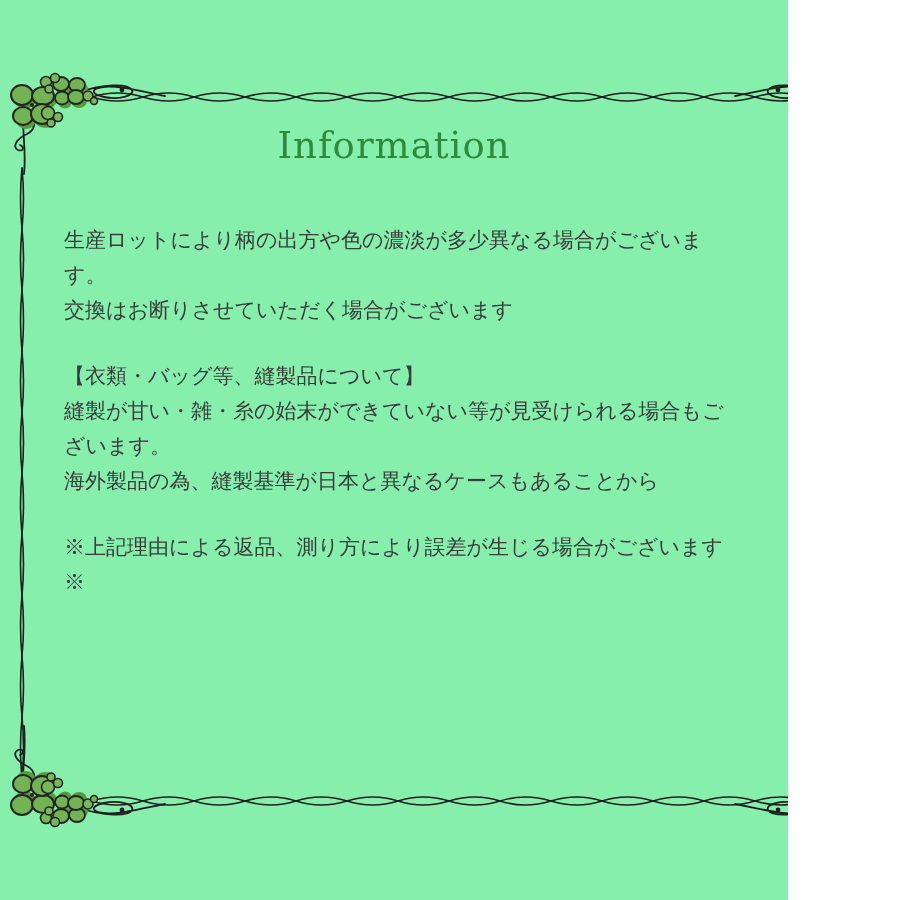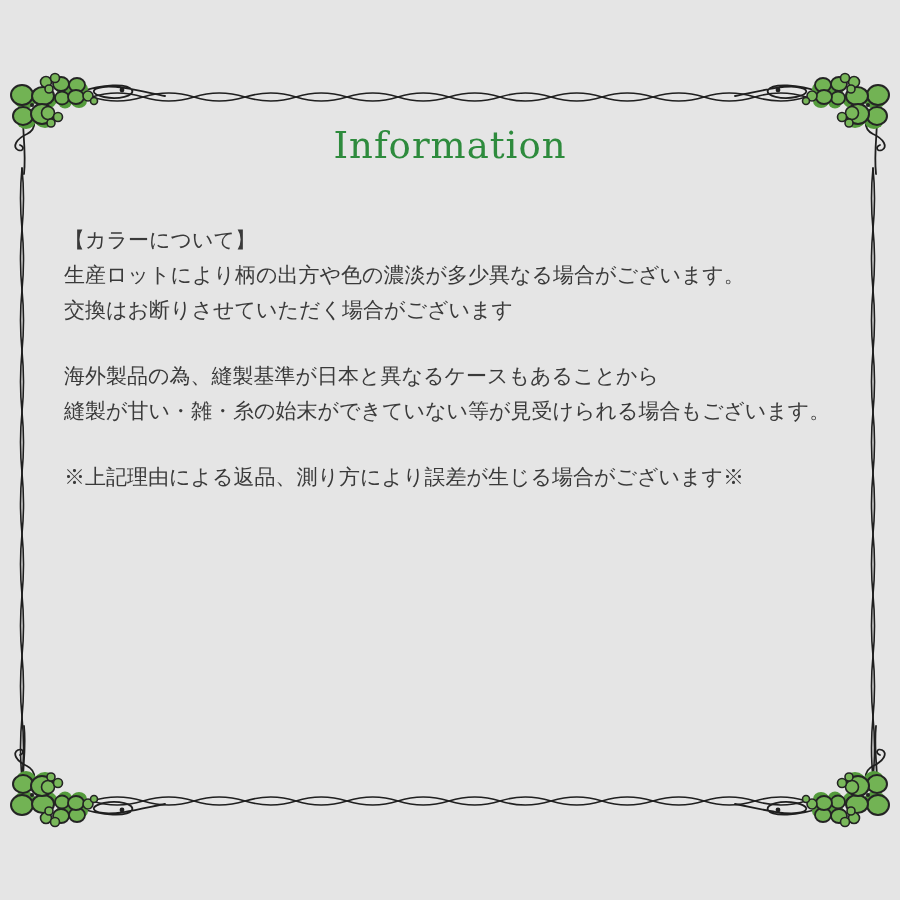--- a/index.html
+++ b/index.html
@@ -1,19 +1,19 @@
 <!DOCTYPE html>
 <html><head>
 <meta charset="utf-8">
 <style>
   html, body { margin:0; padding:0; background:#ffffff; }
   .canvas {
     position:relative;
-    width:900px; height:900px;
-    background:#e5e5e5;
+    width:788px; height:900px;
+    background:#86efac;
     overflow:hidden;
     font-family:"Liberation Sans", sans-serif;
   }
   .frame {
     position:absolute; left:0; top:0;
     width:900px; height:900px;
     pointer-events:none;
   }
   .page-title {
     position:absolute;
@@ -113,28 +113,28 @@
     <use href="#corner" transform="translate(900,0) scale(-1,1)"></use>
     <use href="#corner" transform="translate(0,900) scale(1,-1)"></use>
     <use href="#corner" transform="translate(900,900) scale(-1,-1)"></use>
   </svg>
 
   <h1 class="page-title">Information</h1>
 
   <div class="content">
 
     <div class="section">
-      <p>【カラーについて】</p>
       <p>生産ロットにより柄の出方や色の濃淡が多少異なる場合がございます。</p>
       <p>交換はお断りさせていただく場合がございます</p>
     </div>
 
 
     <div class="section">
+      <p>【衣類・バッグ等、縫製品について】</p>
+      <p>縫製が甘い・雑・糸の始末ができていない等が見受けられる場合もございます。</p>
       <p>海外製品の為、縫製基準が日本と異なるケースもあることから</p>
-      <p>縫製が甘い・雑・糸の始末ができていない等が見受けられる場合もございます。</p>
     </div>
 
     <p class="footnote">※上記理由による返品、測り方により誤差が生じる場合がございます※</p>
 
   </div>
 
 </div>
 
 </body></html>

